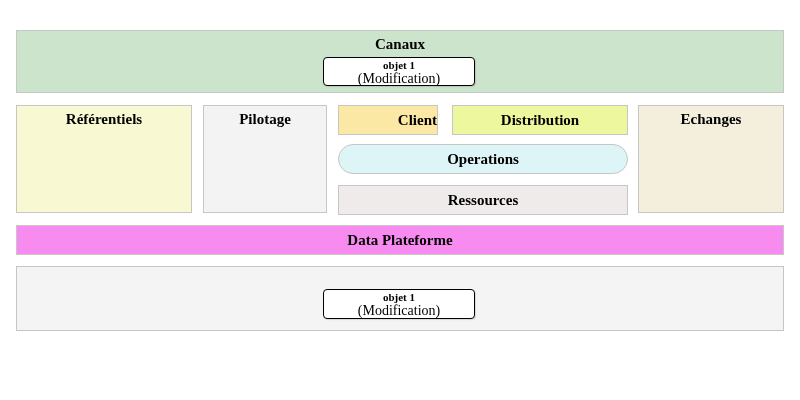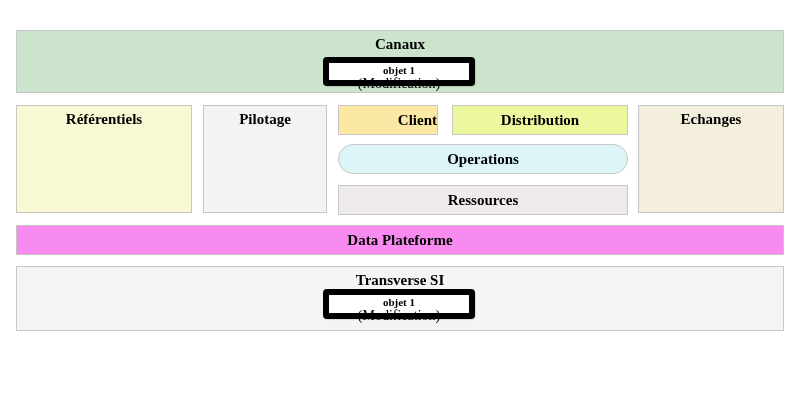--- a/index.html
+++ b/index.html
@@ -35,21 +35,21 @@
     display: flex;
     align-items: center;
     justify-content: center;
     font-weight: bold;
     font-size: 15px;
   }
   .objet-card {
     position: absolute;
     box-sizing: border-box;
     background: #ffffff;
-    border: 6px solid #000000;
+    border: 1px solid #000000;
     border-radius: 4px;
     text-align: center;
     box-shadow: 1px 1px 1px rgba(0,0,0,0.12);
     padding-top: 1px;
   }
   .objet-title {
     font-weight: bold;
     font-size: 11px;
     line-height: 13px;
   }
@@ -112,20 +112,19 @@
 
   <div class="block echanges" style="background-color: rgb(244, 238, 220);">
     <span class="band-title">Echanges</span>
   </div>
 
   <div class="block data-plateforme center-label" style="background-color: rgb(247, 139, 239);">
     <span>Data Plateforme</span>
   </div>
 
   <div class="block transverse-si" style="background-color: rgb(244, 244, 244);">
-    <span class="band-title">Transverse SI</span>
     <div class="objet-card transverse-card">
       <div class="objet-title">objet 1</div>
       <div class="objet-sub">(Modification)</div>
     </div>
   </div>
 
 </div>
 
 </body></html>

